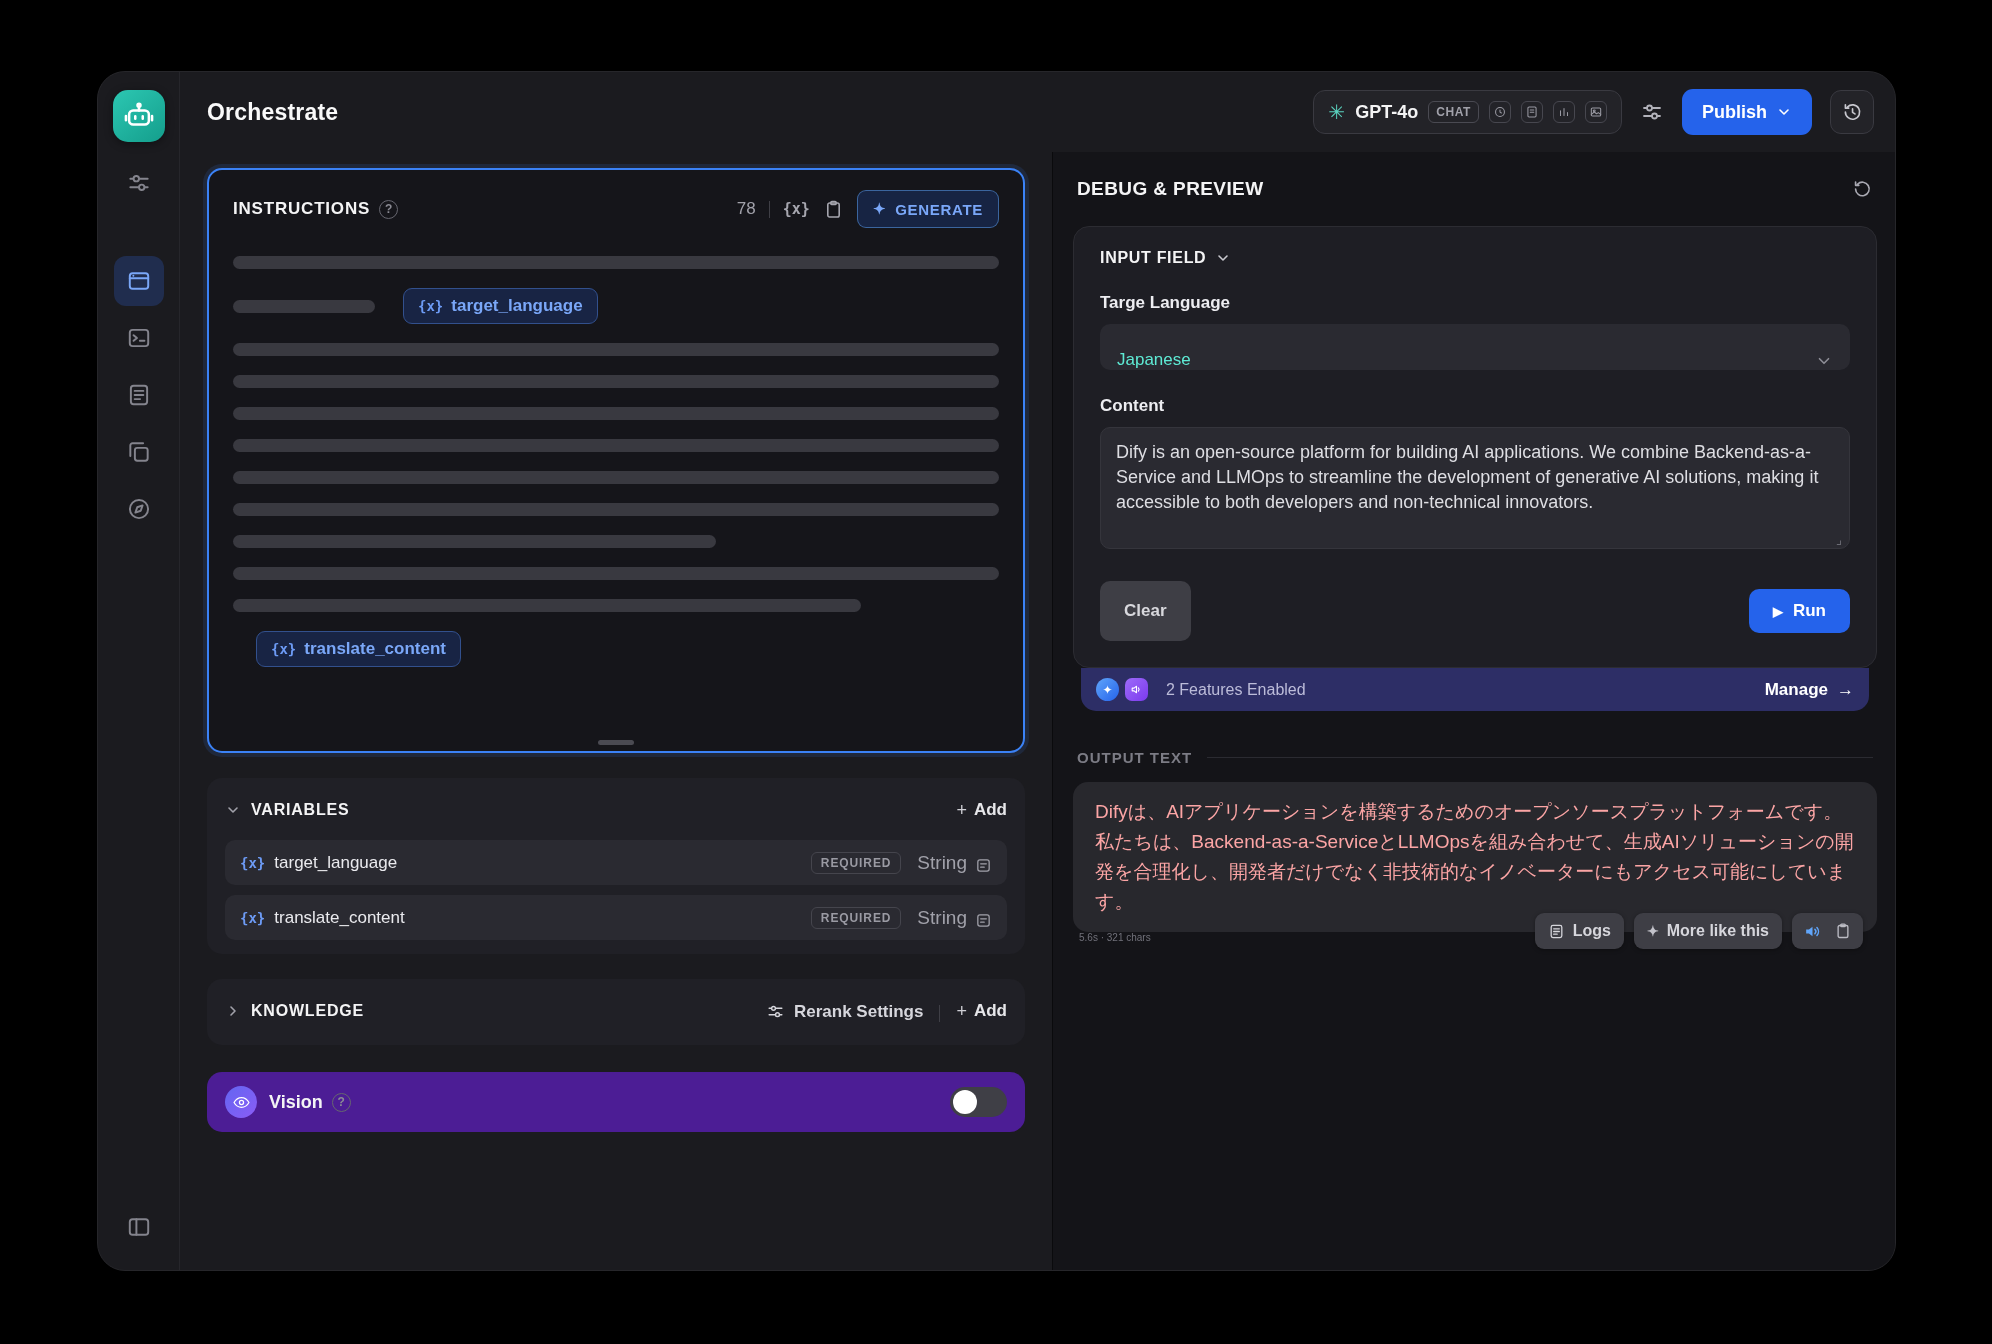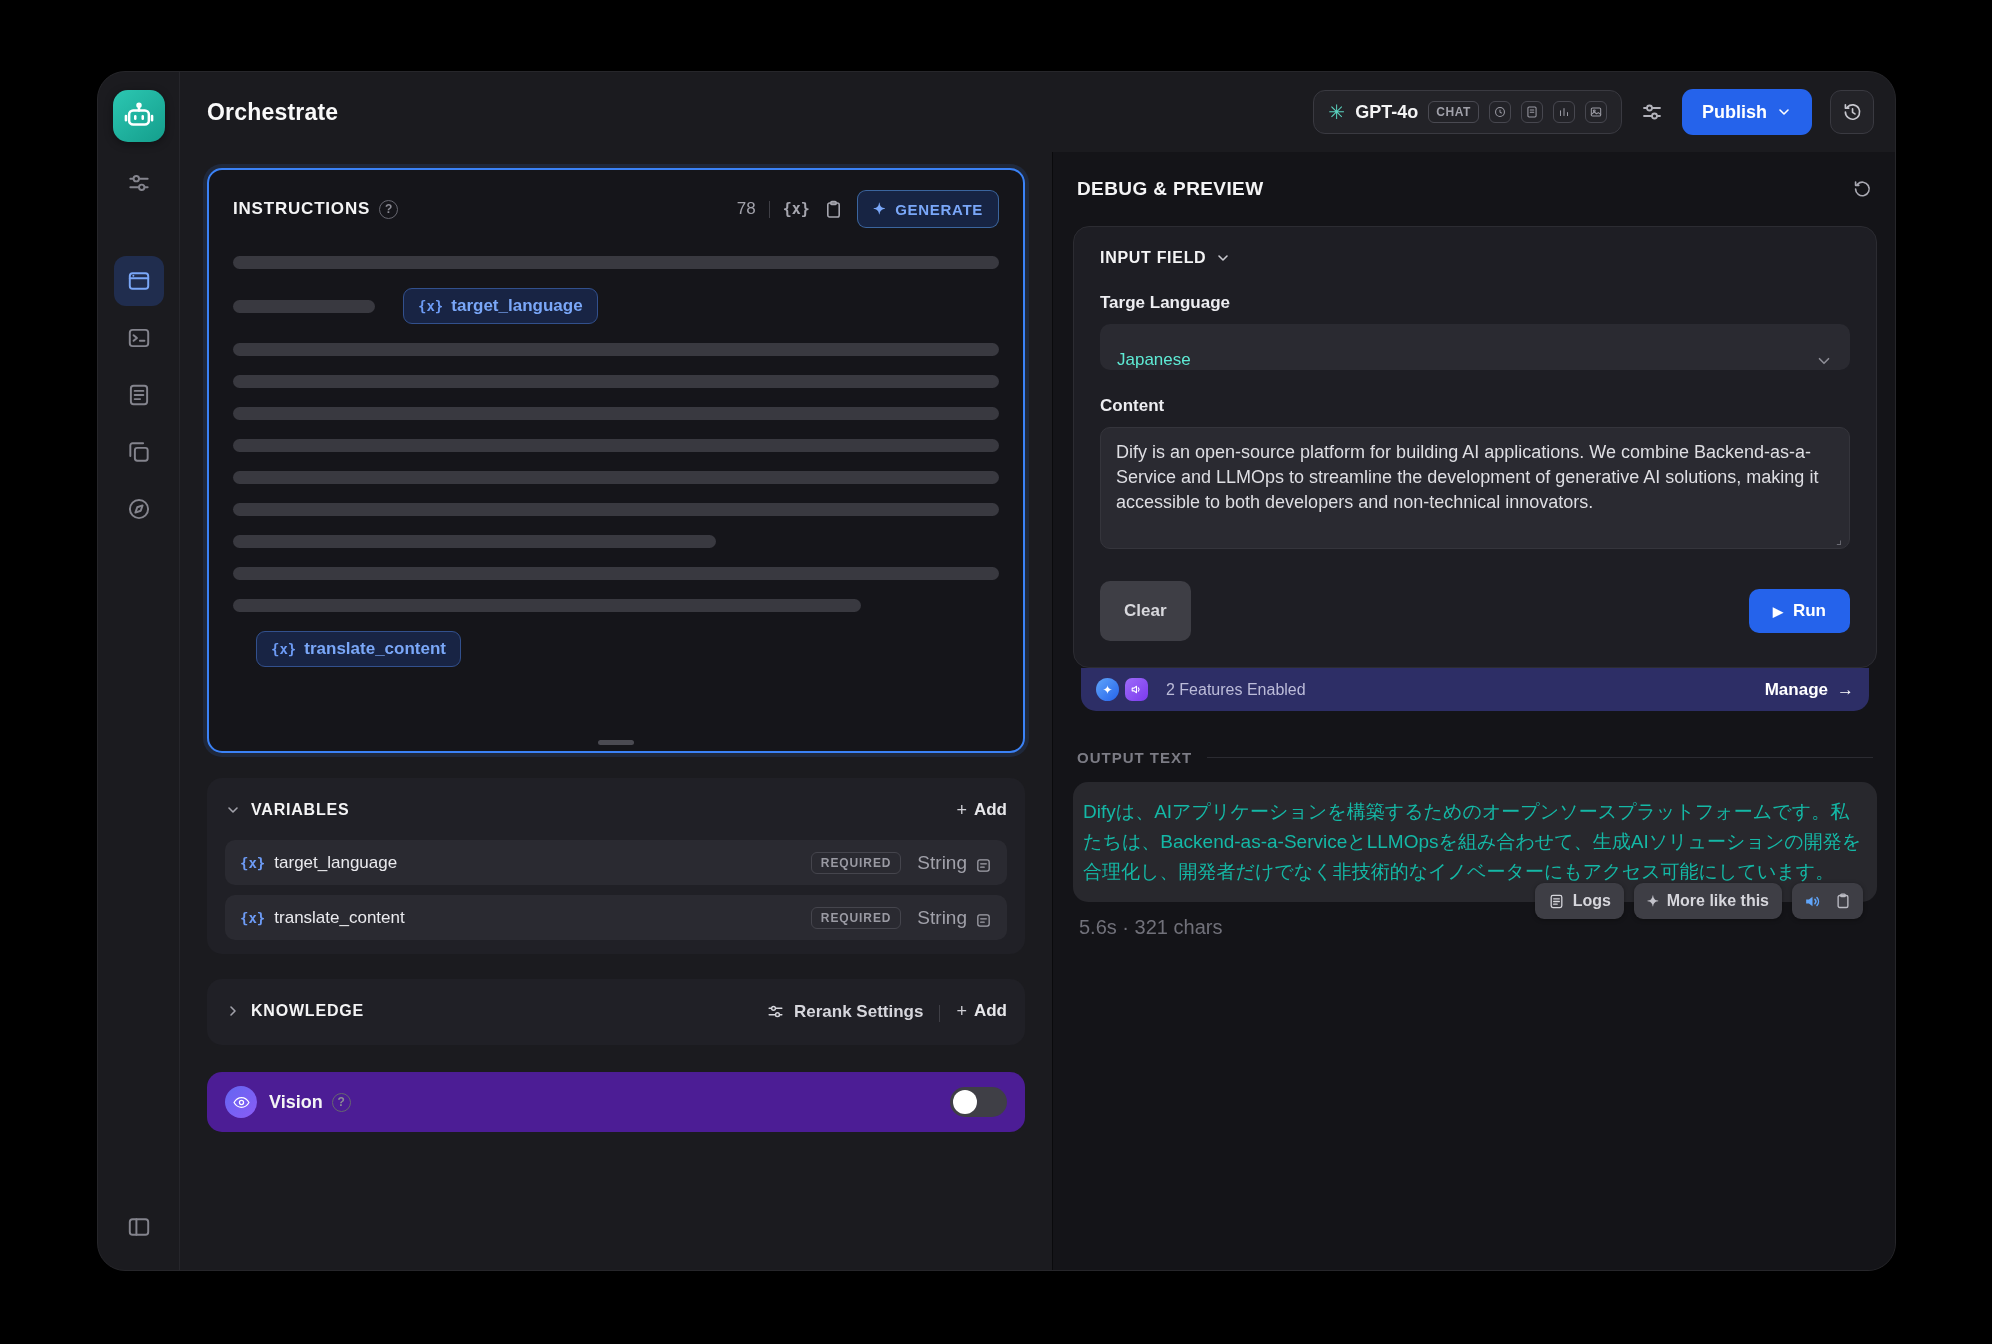--- a/index.html
+++ b/index.html
@@ -131,32 +131,32 @@
   .feat-icon2 { width:23px; height:23px; border-radius:7px; background:linear-gradient(135deg,#9d6bfa,#7c3aed);
     color:#fff; display:flex; align-items:center; justify-content:center; margin-left:6px; }
   .feat-text { color:#bcbcd9; font-size:16px; margin-left:18px; }
   .manage-btn { margin-left:auto; color:#fff; font-size:17px; font-weight:600; display:flex;
     align-items:center; gap:9px; cursor:pointer; }
 
   .output-section { margin-top:38px; display:flex; align-items:center; gap:15px; padding:0 4px; }
   .output-title { font-size:15px; font-weight:700; letter-spacing:1px; color:#7c7c85; white-space:nowrap; }
   .hr-line { flex:1; height:1px; background:#2b2b31; }
   .output-wrap { position:relative; margin-top:16px; }
-  .output-box { background:#28282d; border-radius:15px; padding:15px 10px; color:#14b8a6;
+  .output-box { background:#28282d; border-radius:15px; padding:15px 22px; color:#fca5a5;
     font-size:19px; line-height:1.58; }
   .output-actions { position:absolute; right:14px; bottom:-17px; display:flex; gap:10px; align-items:center; }
   .sm-btn { height:36px; border-radius:9px; background:#3e3e45; display:flex; align-items:center; gap:8px;
     padding:0 13px; color:#d6d6dc; font-size:16px; font-weight:600; cursor:pointer; border:none;
     box-shadow:0 1px 4px rgba(0,0,0,.35); }
   .sparkle-sm { color:#c3c3cb; font-size:14px; }
   .icon-pill { height:36px; border-radius:9px; background:#3e3e45; display:flex; align-items:center;
     padding:0 11px; gap:12px; box-shadow:0 1px 4px rgba(0,0,0,.35); }
   .speaker-btn { color:#60a5fa; display:flex; cursor:pointer; }
   .copy-btn2 { color:#bbbbc3; display:flex; cursor:pointer; }
-  .stats { margin-top:14px; color:#71717a; font-size:20px; padding-left:6px; }
+  .stats { color:#71717a; font-size:10px; padding-left:6px; }
 
   .ic { fill:none; stroke:currentColor; stroke-width:1.8; stroke-linecap:round; stroke-linejoin:round; }
 </style>
 </head>
 <body>
 
 <div class="window">
 
   <div class="sidebar">
     <div class="logo">

